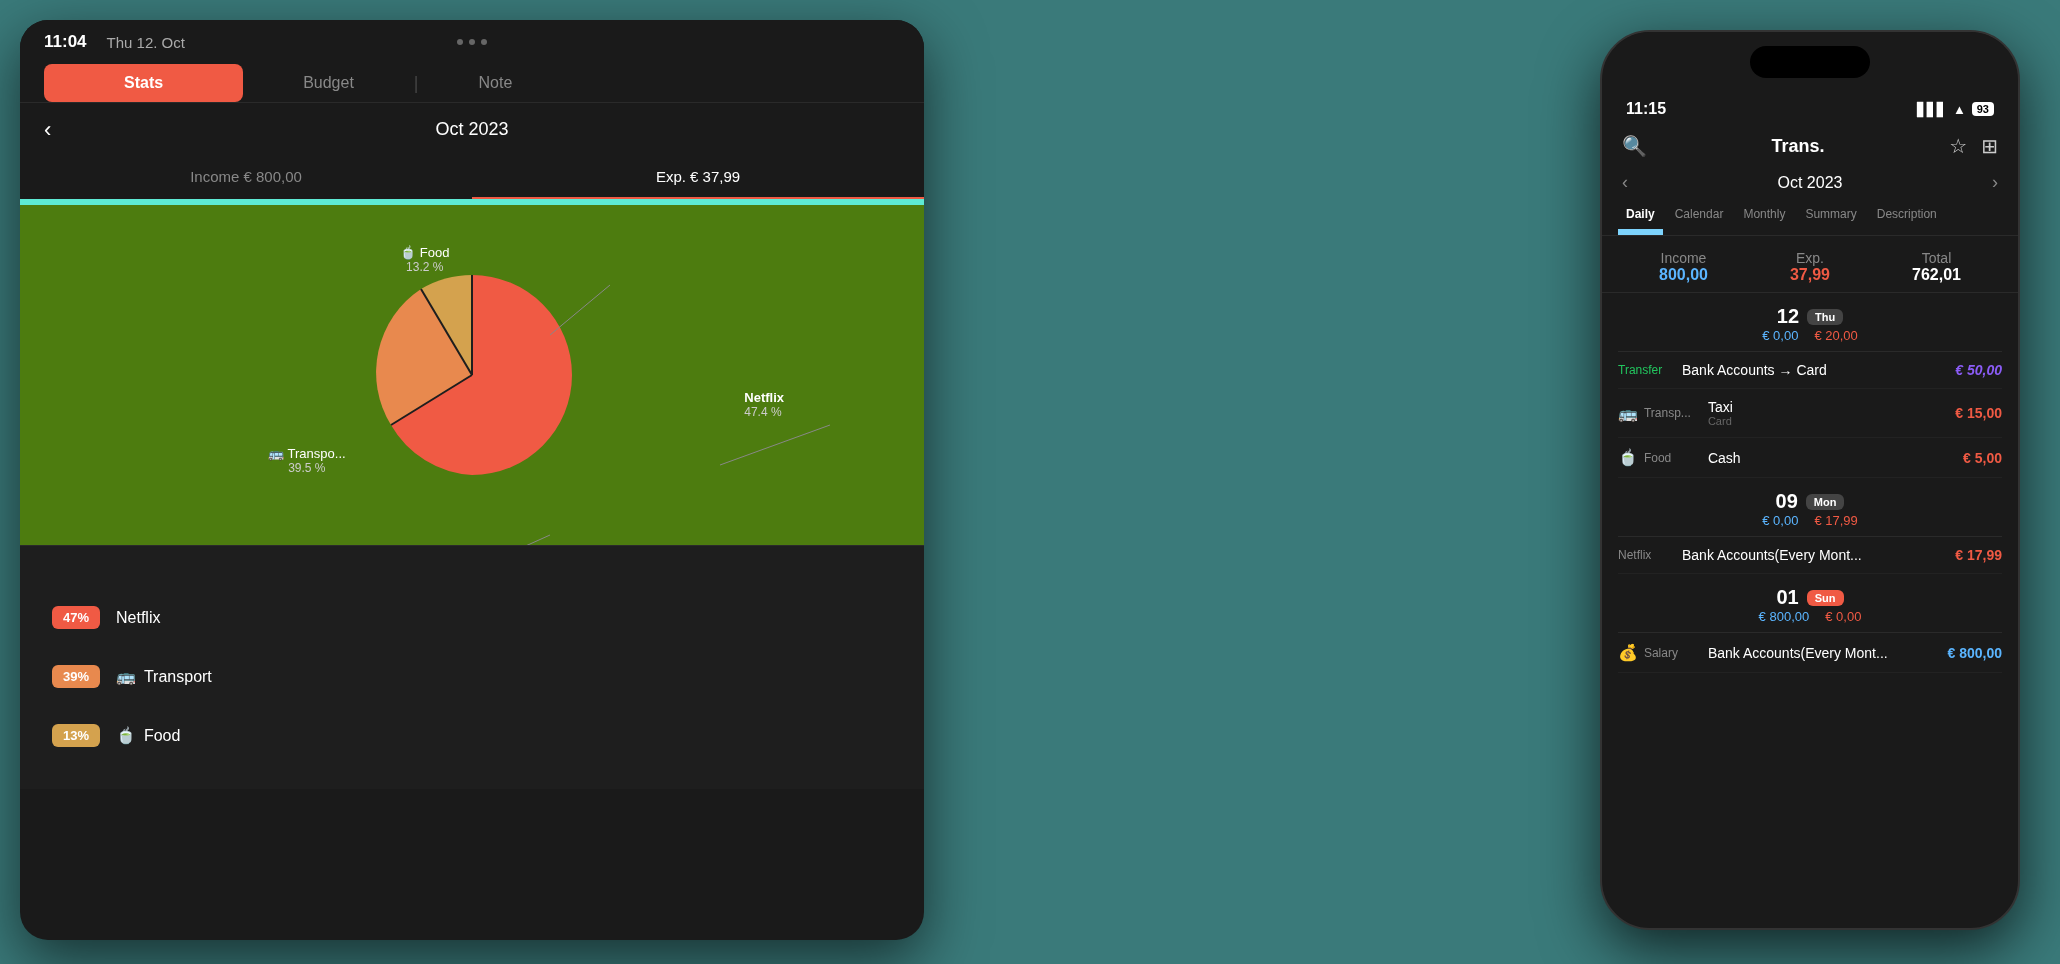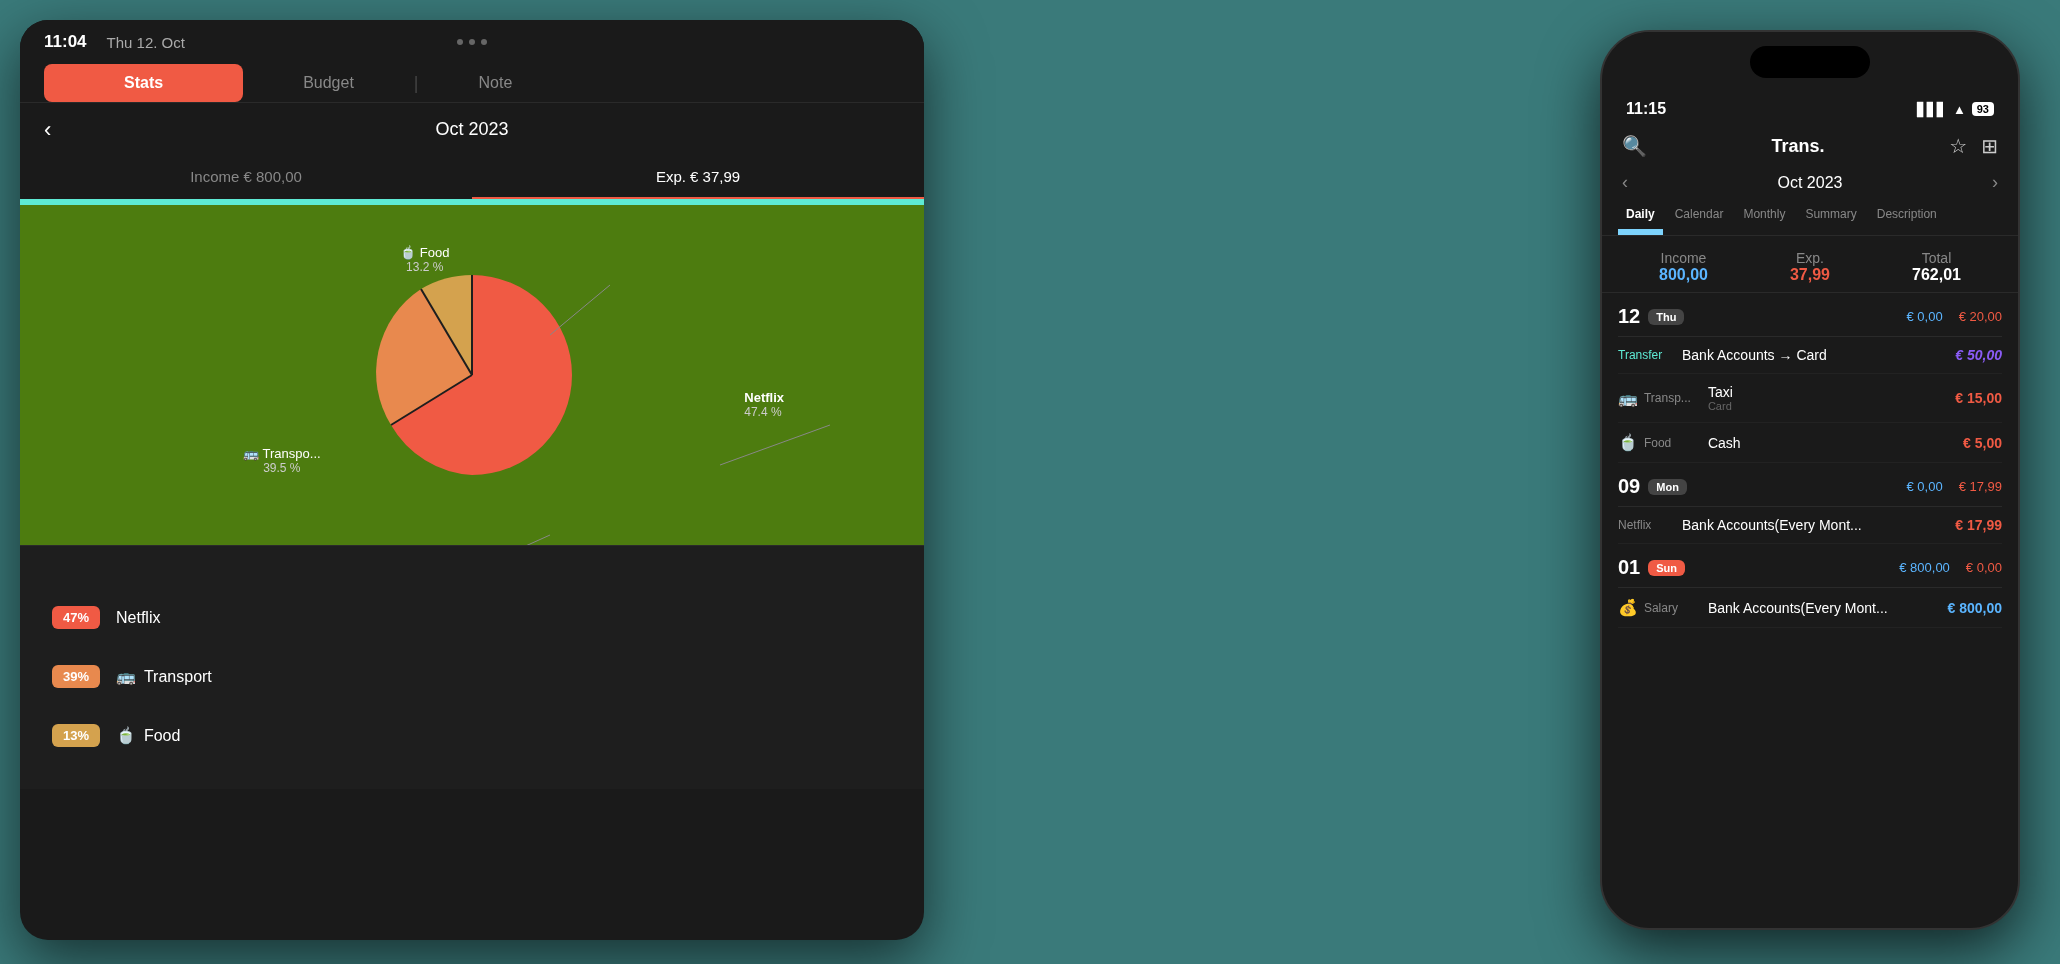--- a/index.html
+++ b/index.html
@@ -295,20 +295,21 @@
     }
     .day-group {
       padding: 0 16px;
     }
     .day-header {
       display: flex;
       align-items: center;
       justify-content: space-between;
       padding: 12px 0 8px;
       border-bottom: 1px solid #2a2a2a;
+      flex-direction: column;
     }
     .day-num {
       font-size: 20px;
       color: #fff;
       font-weight: 700;
       margin-right: 8px;
     }
     .day-badge {
       background: #444;
       color: #fff;
@@ -396,21 +397,21 @@
     <div style="position:absolute; top:40px; left:380px; text-align:center;">
       <div style="font-size:13px; color:#fff; font-weight:500;">🍵 Food</div>
       <div style="font-size:12px; color:#ccc;">13.2 %</div>
     </div>
 
     <div style="position:absolute; top:185px; right:140px; text-align:left;">
       <div style="font-size:13px; color:#fff; font-weight:600;">Netflix</div>
       <div style="font-size:12px; color:#ccc;">47.4 %</div>
     </div>
 
-    <div style="position:absolute; bottom:70px; left:223px; text-align:center;">
+    <div style="position:absolute; bottom:70px; left:248px; text-align:center;">
       <div style="font-size:13px; color:#fff; font-weight:500;">🚌 Transpo...</div>
       <div style="font-size:12px; color:#ccc;">39.5 %</div>
     </div>
 
     <div class="pie-container">
       <svg viewBox="0 0 220 220" xmlns="http://www.w3.org/2000/svg">
 
         <path d="M110,110 L110,10 A100,100 0 0,1 210,110 A100,100 0 0,1 110,210 A100,100 0 0,1 29,160 Z" fill="#f05a44"></path>
 
         <path d="M110,110 L29,160 A100,100 0 0,1 59,24 Z" fill="#e8894e"></path>
@@ -511,21 +512,21 @@
           <span class="day-num">12</span>
           <span class="day-badge">Thu</span>
         </div>
         <div class="day-amounts">
           <span class="day-income">€ 0,00</span>
           <span class="day-exp">€ 20,00</span>
         </div>
       </div>
 
       <div class="trans-row transfer-row">
-        <span class="trans-cat-label" style="color:#5eead4;font-size:12px;">Transfer</span>
+        <span class="trans-cat-label" style="color:#22c55e;font-size:12px;">Transfer</span>
         <div class="trans-info">
           <div class="trans-name">Bank Accounts → Card</div>
         </div>
         <span class="trans-amount" style="color:#8b5cf6;font-style:italic;">€ 50,00</span>
       </div>
 
       <div class="trans-row">
         <span style="font-size:16px;margin-right:6px;">🚌</span>
         <span class="trans-cat-label">Transp...</span>
         <div class="trans-info">

